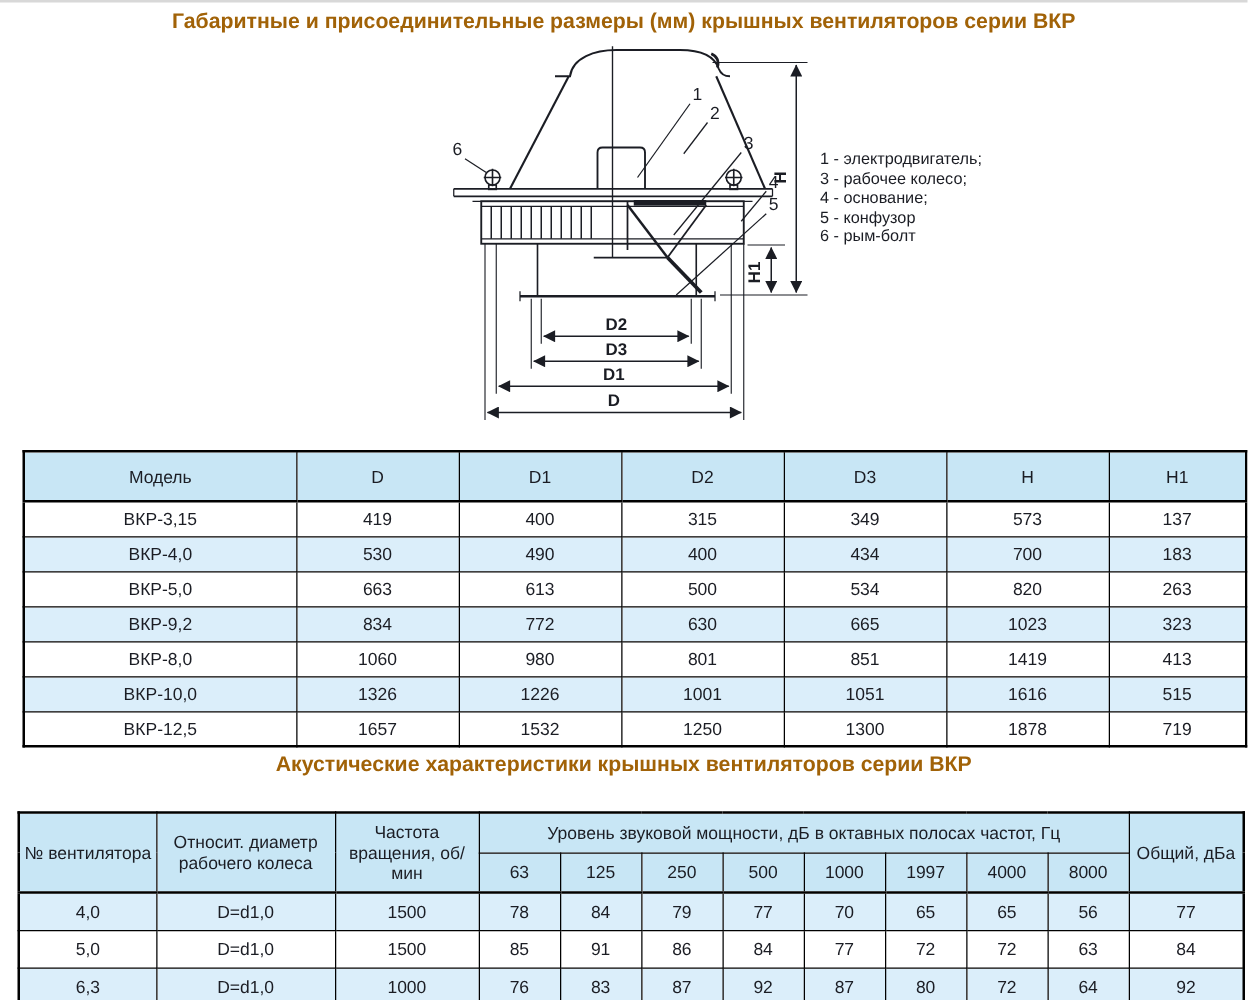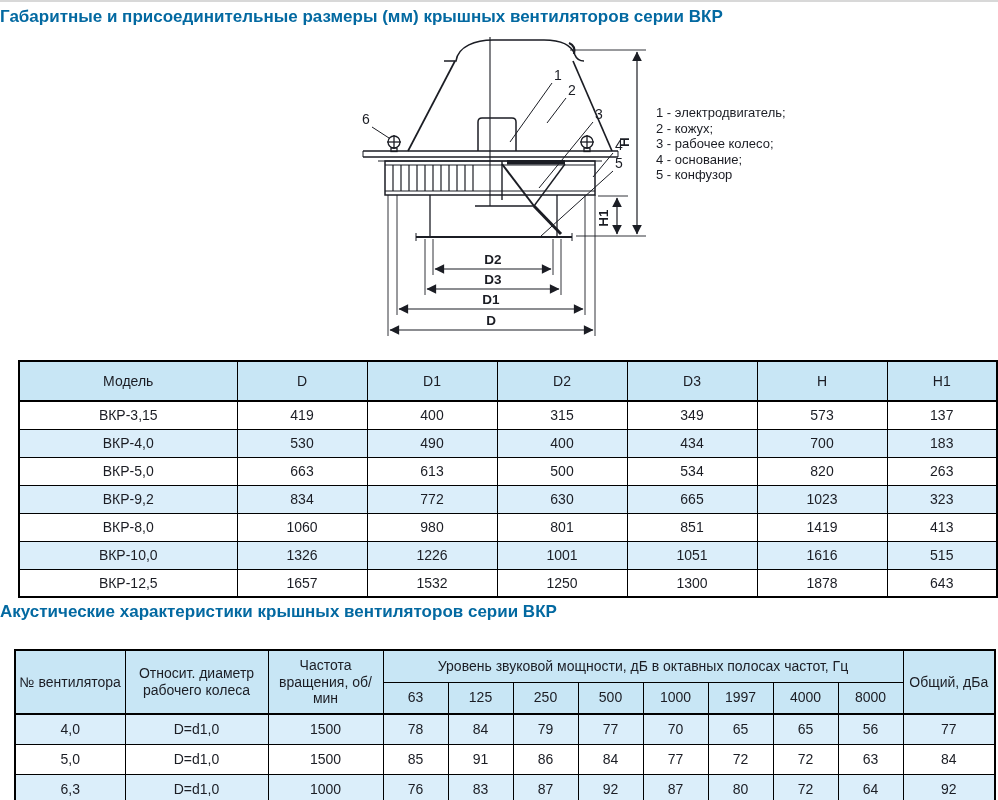--- a/index.html
+++ b/index.html
@@ -3,35 +3,35 @@
 <meta charset="utf-8">
 <style>
   html,body { margin:0; padding:0; }
   body {
     width:998px; height:800px; overflow:hidden; position:relative;
     background:#ffffff; color:#1b1d24;
     font-family:"Liberation Sans", sans-serif;
     border-top:2px solid #d8d8d8; box-sizing:border-box;
   }
   .title {
-    position:absolute; left:0; width:100%; 
-    font-weight:bold; font-size:17px; color:#0369a1; letter-spacing:0;
+    position:absolute; left:0; width:100%; text-align:center;
+    font-weight:bold; font-size:17px; color:#a16207; letter-spacing:0;
   }
   #title1 { top:5px; }
   #title2 { top:600px; }
 
   
   #diagram { position:absolute; left:330px; top:28px; width:668px; height:324px; }
   #diagram text {
     font-family:"Liberation Sans", sans-serif; fill:#1b1d24; stroke:none;
   }
   #diagram text.dim { font-weight:bold; font-size:13.5px; }
   #diagram text.callout { font-weight:normal; font-size:14px; }
   #legend {
-    position:absolute; left:656px; top:103px; width:220px;
+    position:absolute; left:656px; top:117px; width:220px;
     font-size:13px; line-height:15.5px; color:#1b1d24;
   }
 
   
   table { border-collapse:collapse; table-layout:fixed; position:absolute; background:#fff; }
   th, td {
     border:1px solid #000; text-align:center; vertical-align:middle;
     font-size:14px; padding:0 2px; overflow:hidden;
   }
   thead th { background:#c8e6f5; font-weight:normal; line-height:1.18; }
@@ -167,24 +167,24 @@
     <text class="callout" x="238" y="65">2</text>
     <text class="callout" x="265" y="89">3</text>
     <text class="callout" x="285" y="120">4</text>
     <text class="callout" x="285" y="138">5</text>
     <text class="callout" x="32" y="94">6</text>
   </svg>
 </div>
 
 <div id="legend">
     <div>1 - электродвигатель;</div>
-    <div>2 - кожух;</div>
     <div>3 - рабочее колесо;</div>
     <div>4 - основание;</div>
     <div>5 - конфузор</div>
+    <div>6 - рым-болт</div>
   </div>
 
 <table id="table1">
   <colgroup>
     <col style="width:218px">
       <col style="width:130px">
       <col style="width:130px">
     <col style="width:130px">
       <col style="width:130px">
       <col style="width:130px">
@@ -256,21 +256,21 @@
         <td>1616</td>
         <td>515</td>
       </tr>
       <tr>
         <td>ВКР-12,5</td>
         <td>1657</td>
         <td>1532</td>
         <td>1250</td>
         <td>1300</td>
         <td>1878</td>
-        <td>643</td>
+        <td>719</td>
       </tr>
     </tbody>
 </table>
 
 <div class="title" id="title2">Акустические характеристики крышных вентиляторов серии ВКР</div>
 
 <table id="table2">
   <colgroup>
     <col style="width:110px">
       <col style="width:143px">

